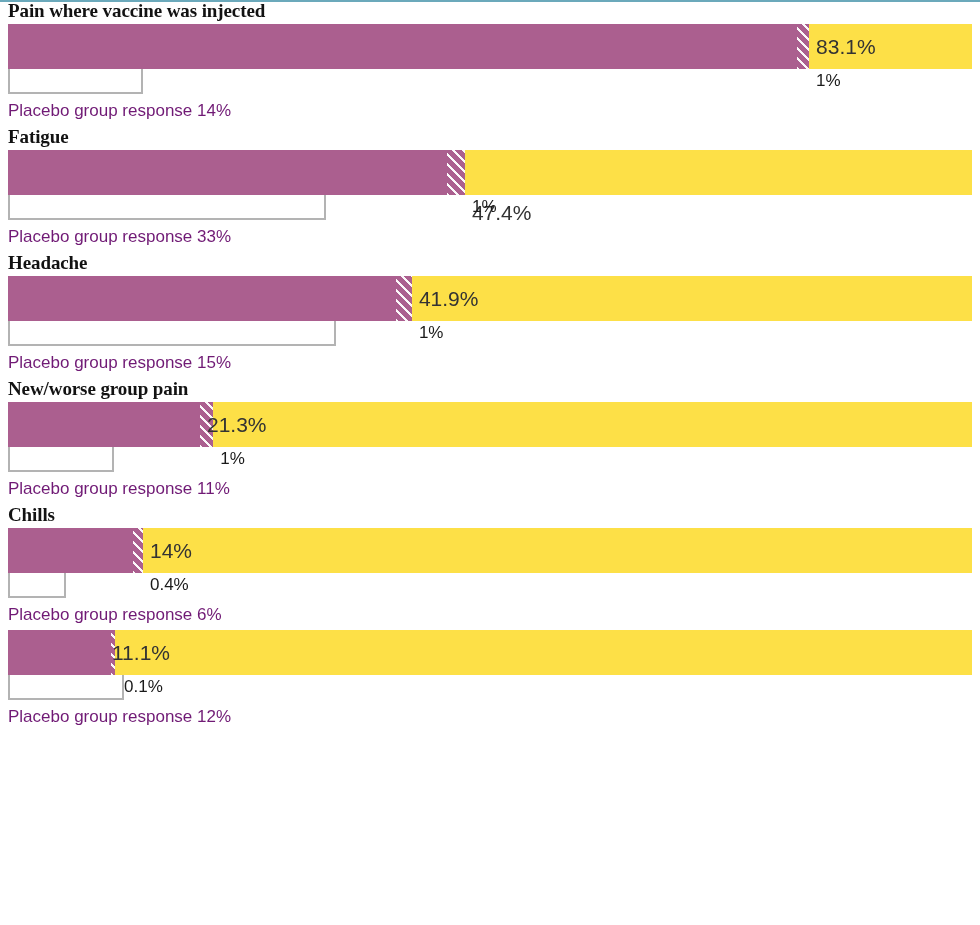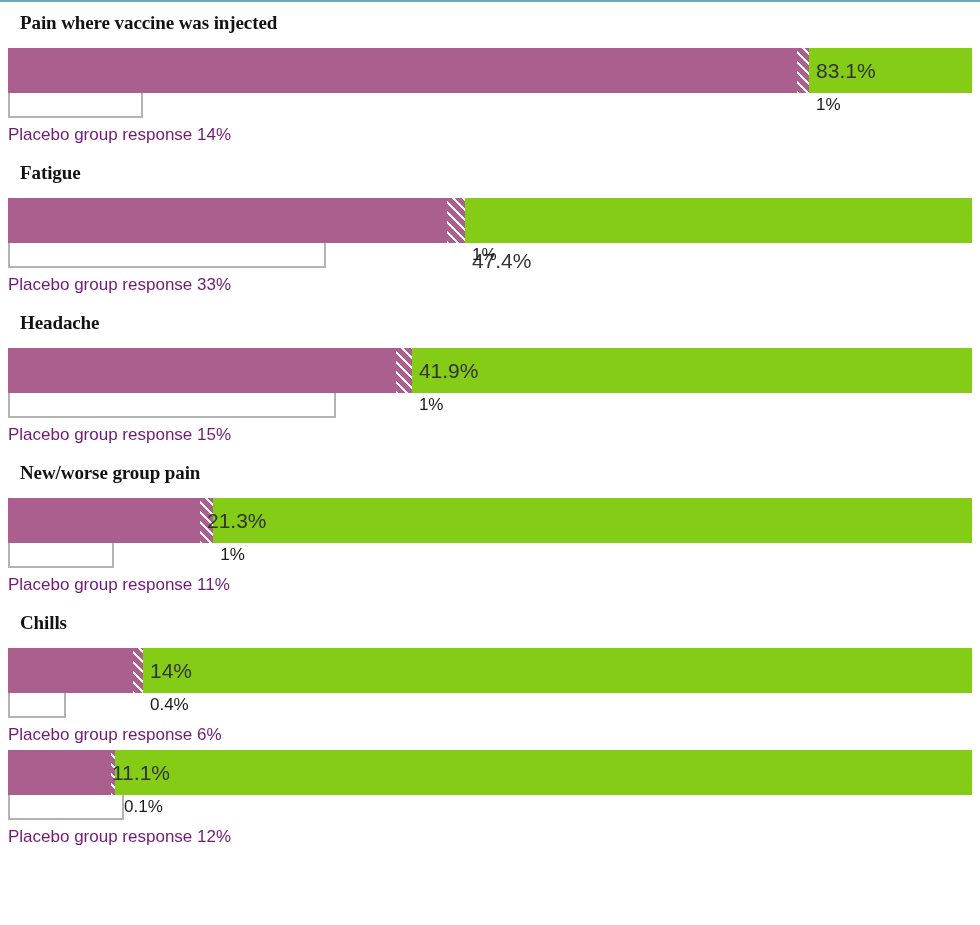--- a/index.html
+++ b/index.html
@@ -30,28 +30,28 @@
     position: relative;
     padding-left: 8px;
     padding-right: 8px;
   }
   .group-title {
     font-family: "Liberation Serif", serif;
     font-weight: bold;
     font-size: 19px;
     line-height: 22px;
     color: #121212;
-    margin: 12px;
+    margin: 0;
     padding: 0 0 2px 0;
     letter-spacing: -0.1px;
   }
   .bar-row {
     position: relative;
     height: 45px;
-    background: #84cc16;
+    background: #fde047;
     width: 964px;
   }
   .bar-fill {
     position: absolute;
     top: 0; left: 0;
     height: 45px;
     background: #ab5f8f;
   }
   .bar-hatch {
     position: absolute;

